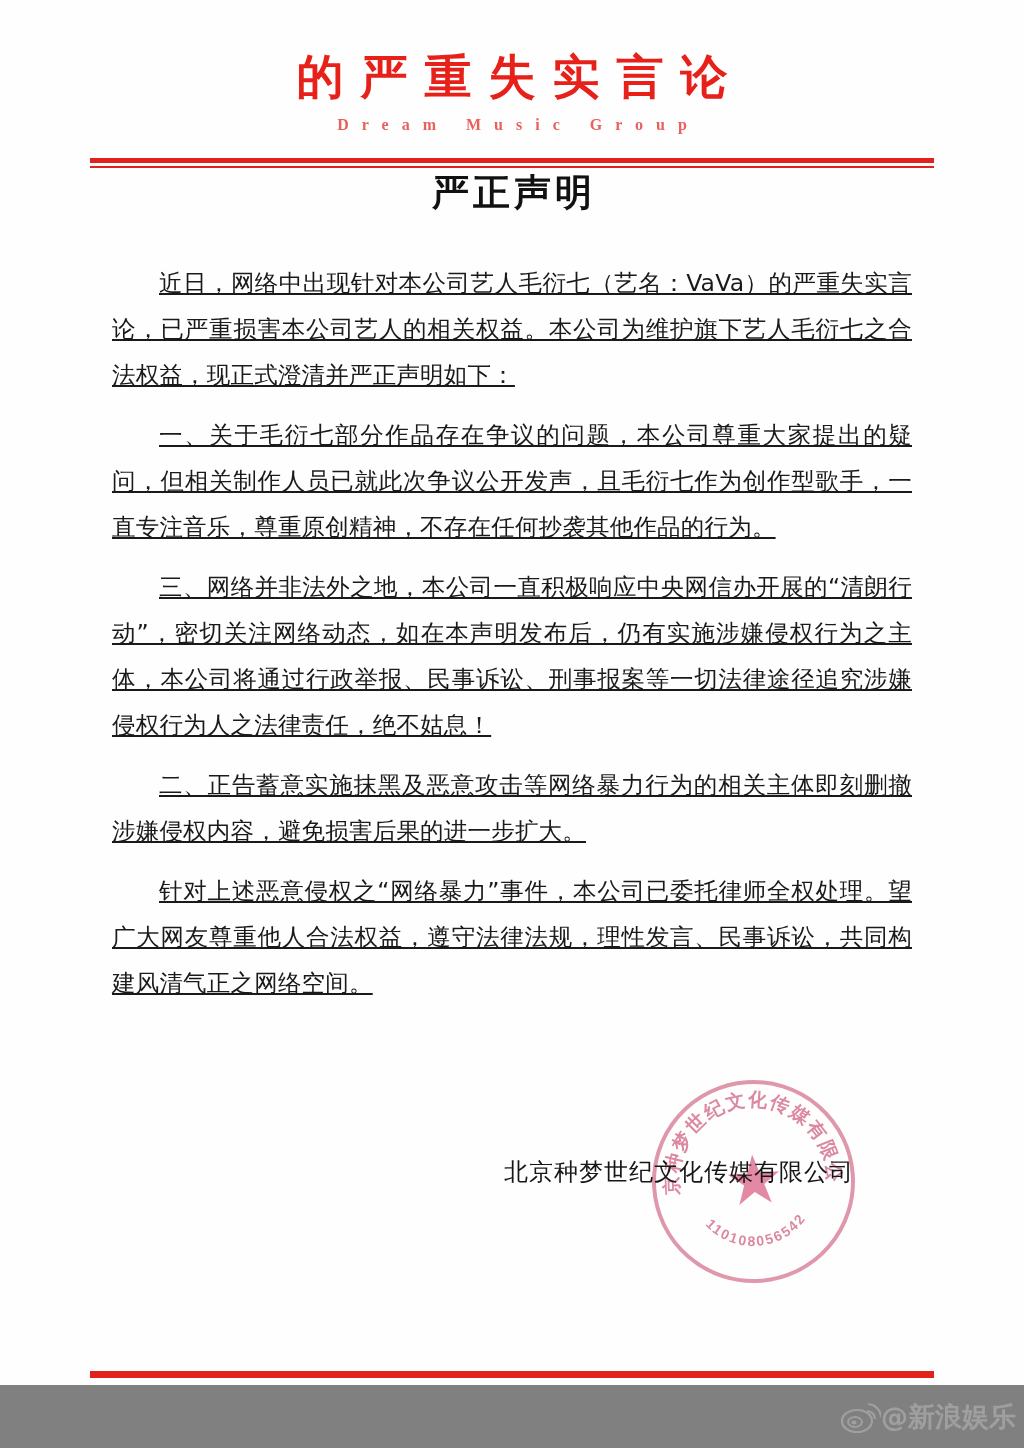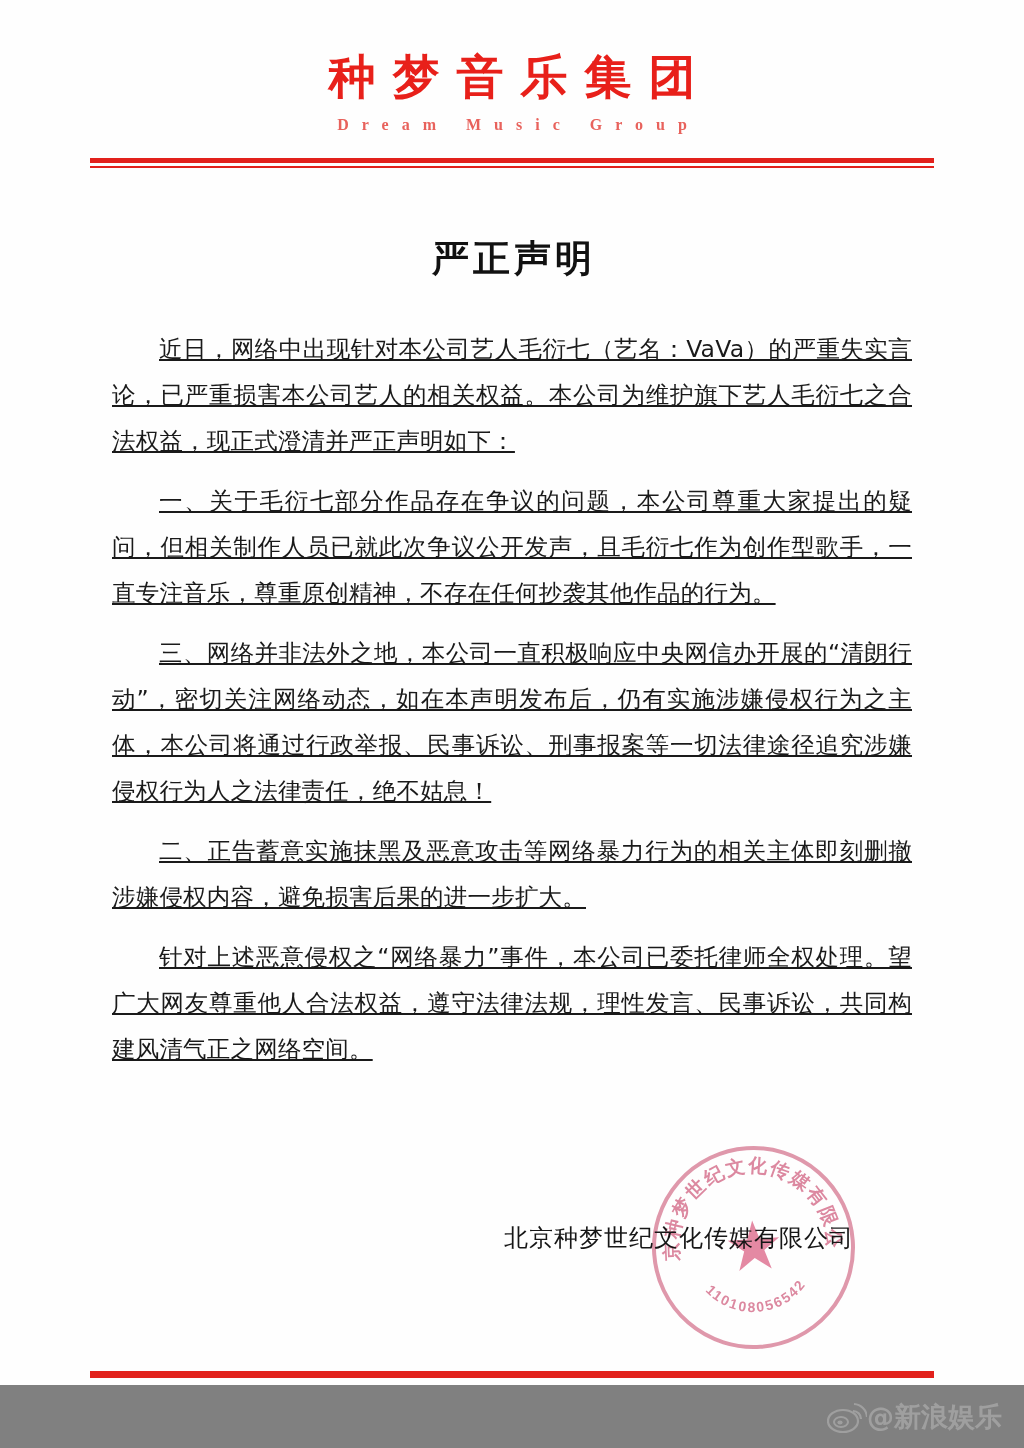--- a/index.html
+++ b/index.html
@@ -60,21 +60,20 @@
     background: #e2211c;
   }
   .rule-gap { height: 3px; }
   .rule-thin {
     height: 2px;
     background: #e2211c;
   }
 
   
   .doc-title {
-    margin-top: 66px;
     text-align: center;
     font-family: "DejaVu Sans", "Liberation Sans", sans-serif;
     font-weight: 700;
     font-size: 37px;
     letter-spacing: 4px;
     text-indent: 4px;
     color: #111111;
   }
 
   
@@ -193,42 +192,42 @@
   .caption-text {
     font-family: "DejaVu Sans", "Liberation Sans", sans-serif;
     font-size: 21px;
     color: #ffffff;
     padding-left: 14px;
     white-space: nowrap;
     letter-spacing: 0.3px;
   }
   .watermark {
     position: absolute;
-    right: 22px;
+    right: 8px;
     top: 50%;
     transform: translateY(-50%);
     display: flex;
     align-items: center;
     opacity: 0.30;
   }
   .wm-label {
     font-family: "DejaVu Sans", "Liberation Sans", sans-serif;
     font-size: 27px;
     font-weight: 700;
     color: #e9e9e9;
     white-space: nowrap;
   }
 </style>
 </head>
 <body>
 
 <div class="sheet">
 
   <div class="letterhead">
-    <div class="brand-cn">种梦音乐集团</div>
+    <div class="brand-cn">的严重失实言论</div>
     <div class="brand-en">Dream Music Group</div>
   </div>
 
   <div class="rule-wrap">
     <div class="rule-thick"></div>
     <div class="rule-gap"></div>
     <div class="rule-thin"></div>
   </div>
 
   <div class="doc-title">严正声明</div>

